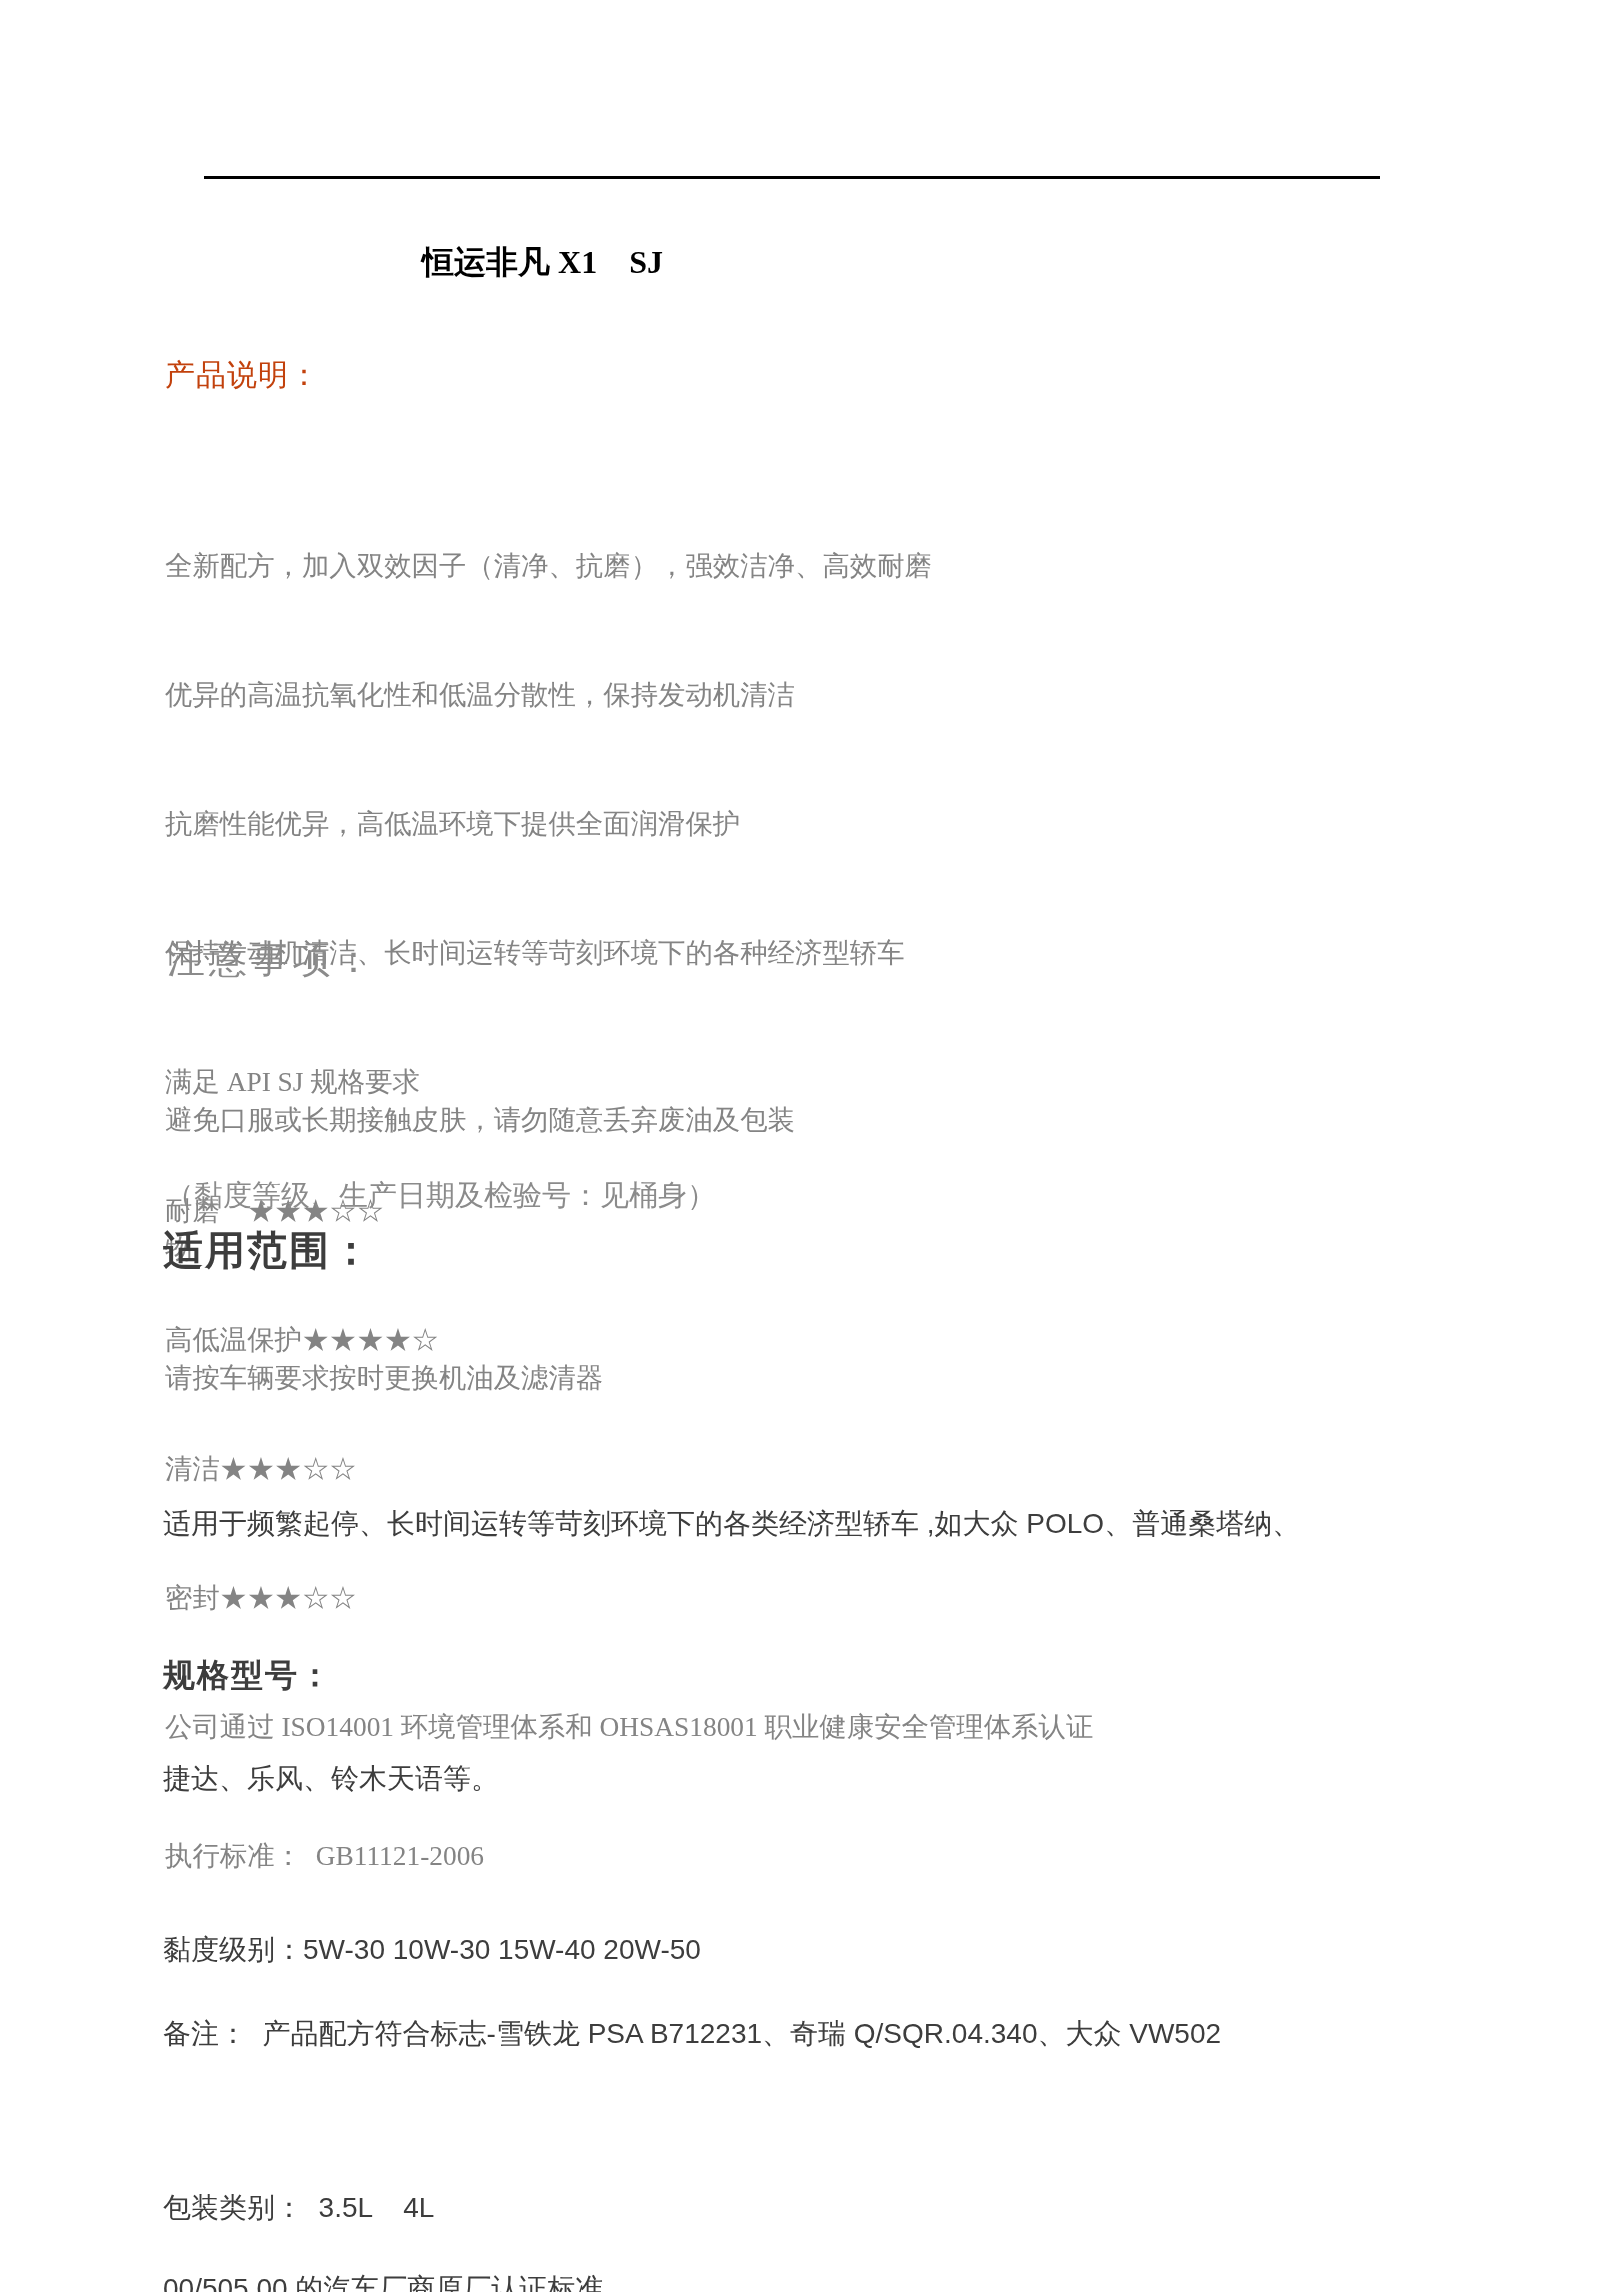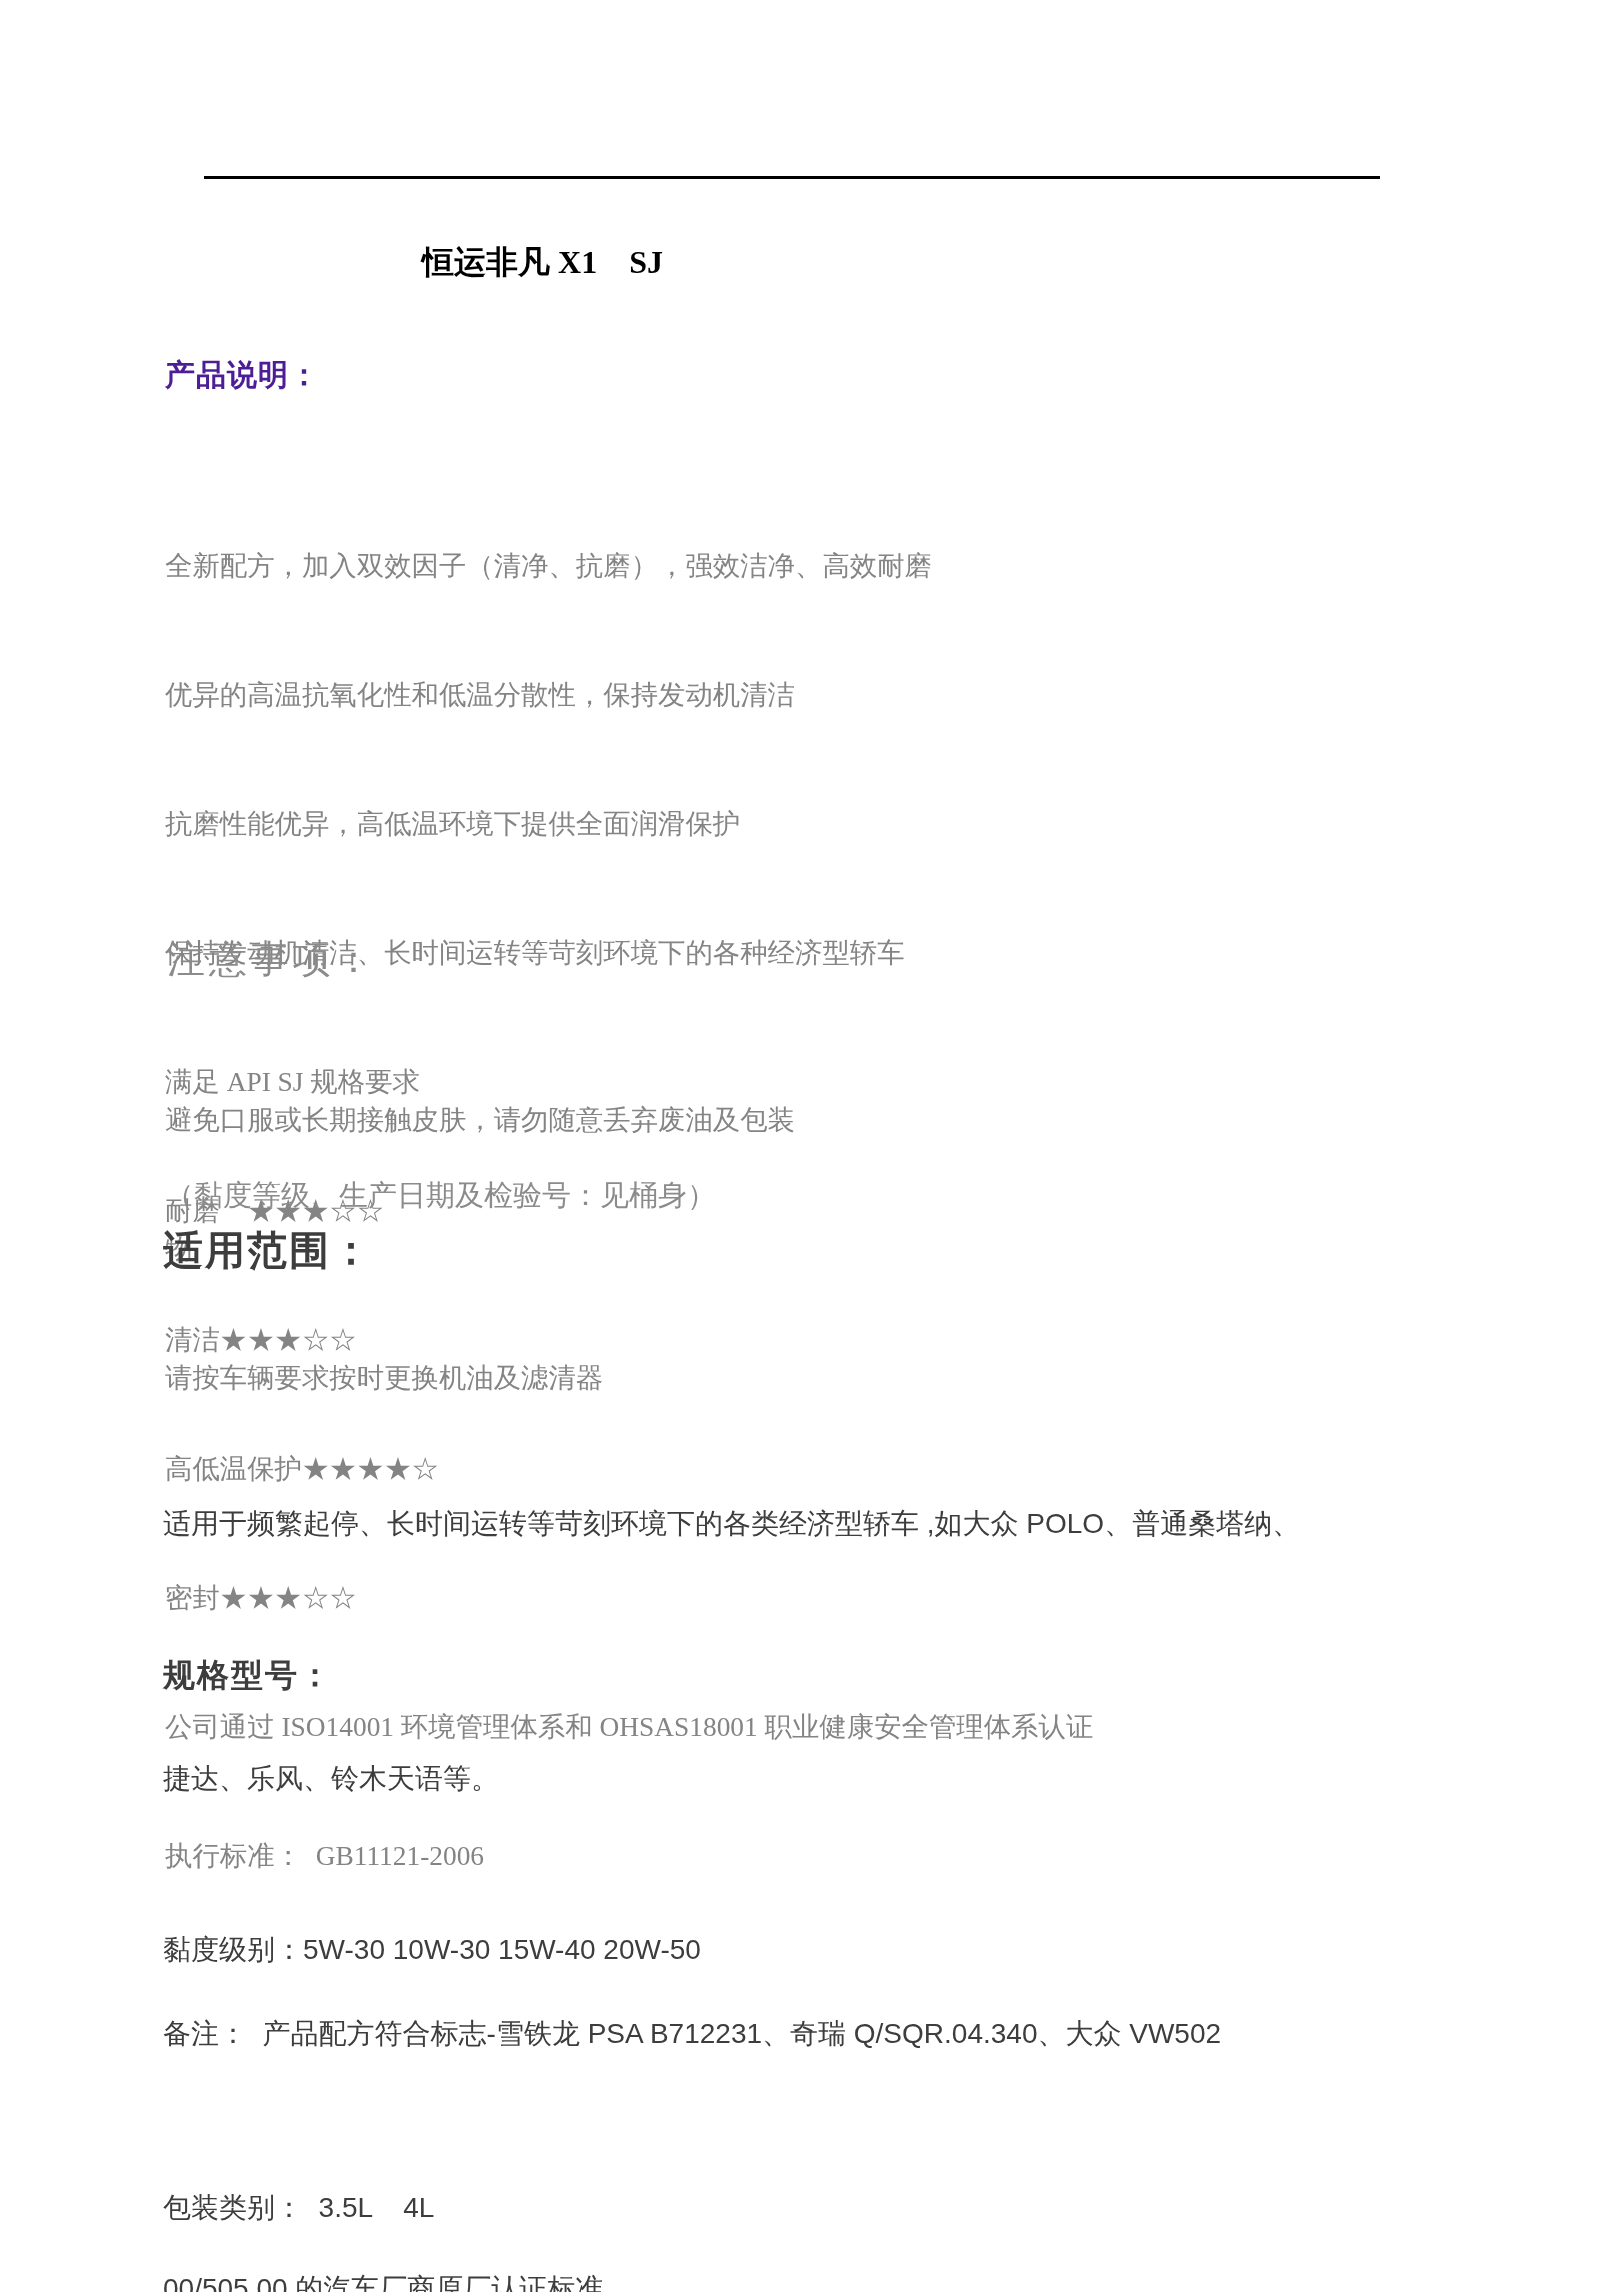--- a/index.html
+++ b/index.html
@@ -34,22 +34,22 @@
     font-weight: bold;
     color: #000000;
     white-space: pre-wrap;
     font-family: "Liberation Serif", "DejaVu Serif", serif;
   }
   .h-desc {
     position: absolute;
     left: 165px;
     top: 355px;
     font-size: 30px;
-    font-weight: bold;
-    color: #4c1d95;
+    font-weight: normal;
+    color: #c2410c;
     letter-spacing: 1px;
     font-family: "Liberation Serif", "DejaVu Serif", serif;
   }
   .desc-lines {
     position: absolute;
     left: 165px;
     top: 459px;
     width: 1215px;
     font-size: 27.4px;
     line-height: 43px;
@@ -140,22 +140,22 @@
 
   <div class="h-desc">产品说明：</div>
 
   <div class="desc-lines">
     <div>全新配方，加入双效因子（清净、抗磨），强效洁净、高效耐磨</div>
     <div>优异的高温抗氧化性和低温分散性，保持发动机清洁</div>
     <div>抗磨性能优异，高低温环境下提供全面润滑保护</div>
     <div>保持发动机清洁、长时间运转等苛刻环境下的各种经济型轿车</div>
     <div>满足 API SJ 规格要求</div>
     <div>耐磨    ★★★☆☆</div>
+    <div>高低温保护★★★★☆</div>
     <div>清洁★★★☆☆</div>
-    <div>高低温保护★★★★☆</div>
     <div>密封★★★☆☆</div>
     <div>公司通过 ISO14001 环境管理体系和 OHSAS18001 职业健康安全管理体系认证</div>
     <div>执行标准：  GB11121-2006</div>
   </div>
 
   <div class="h-notice">注意事项：</div>
 
   <div class="notice-lines">
     <div>避免口服或长期接触皮肤，请勿随意丢弃废油及包装</div>
     <div>物</div>

